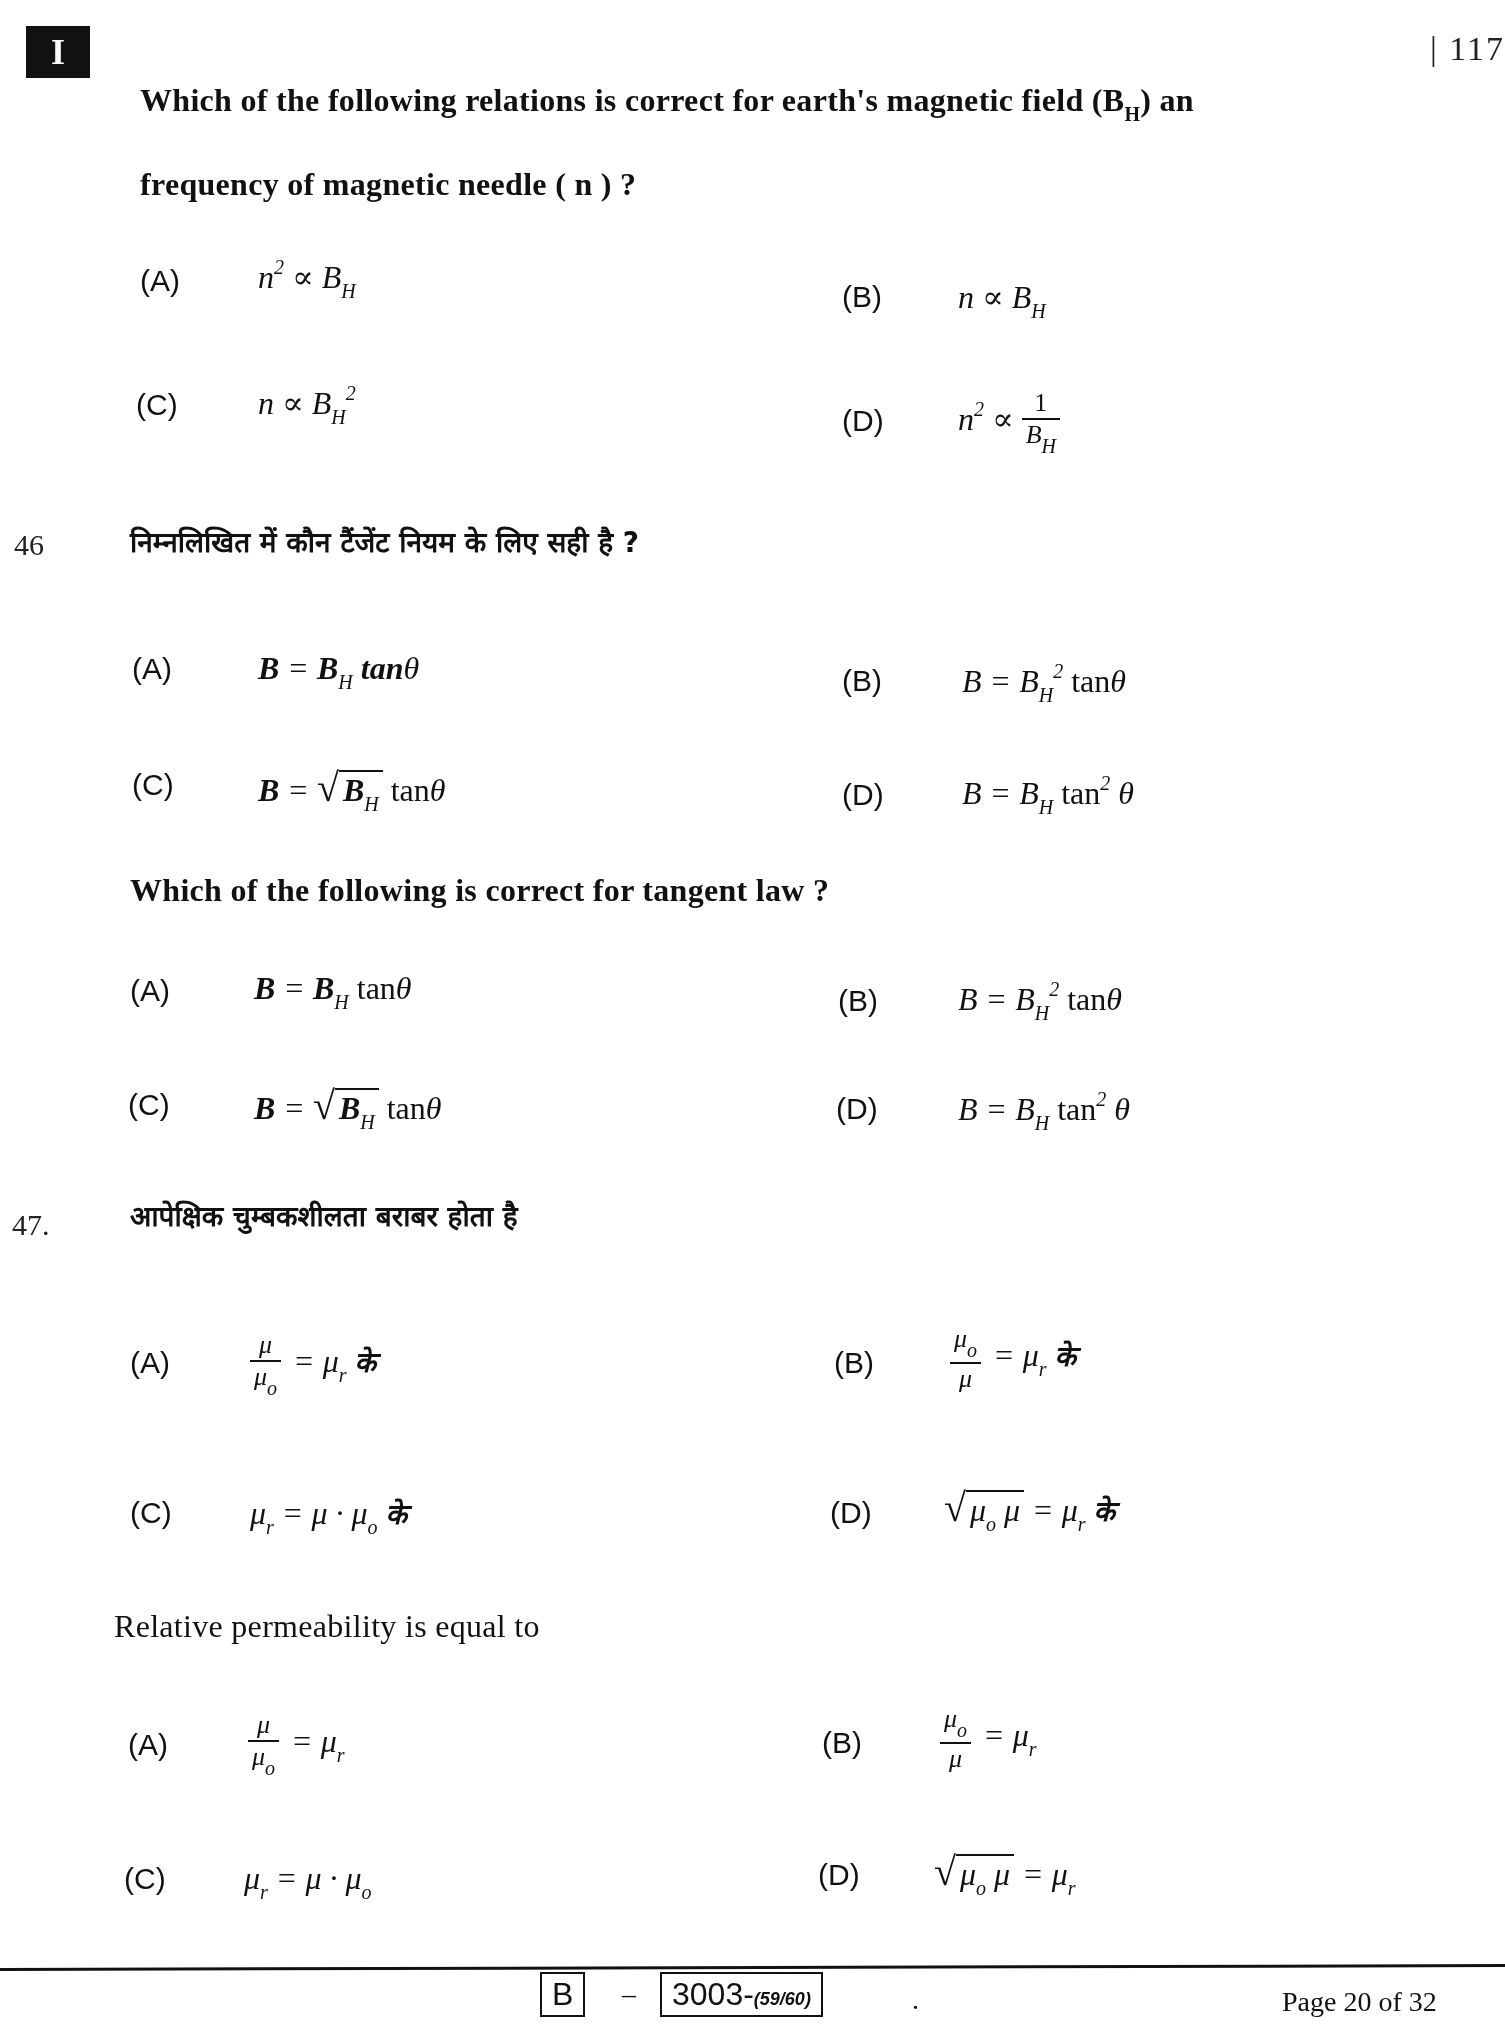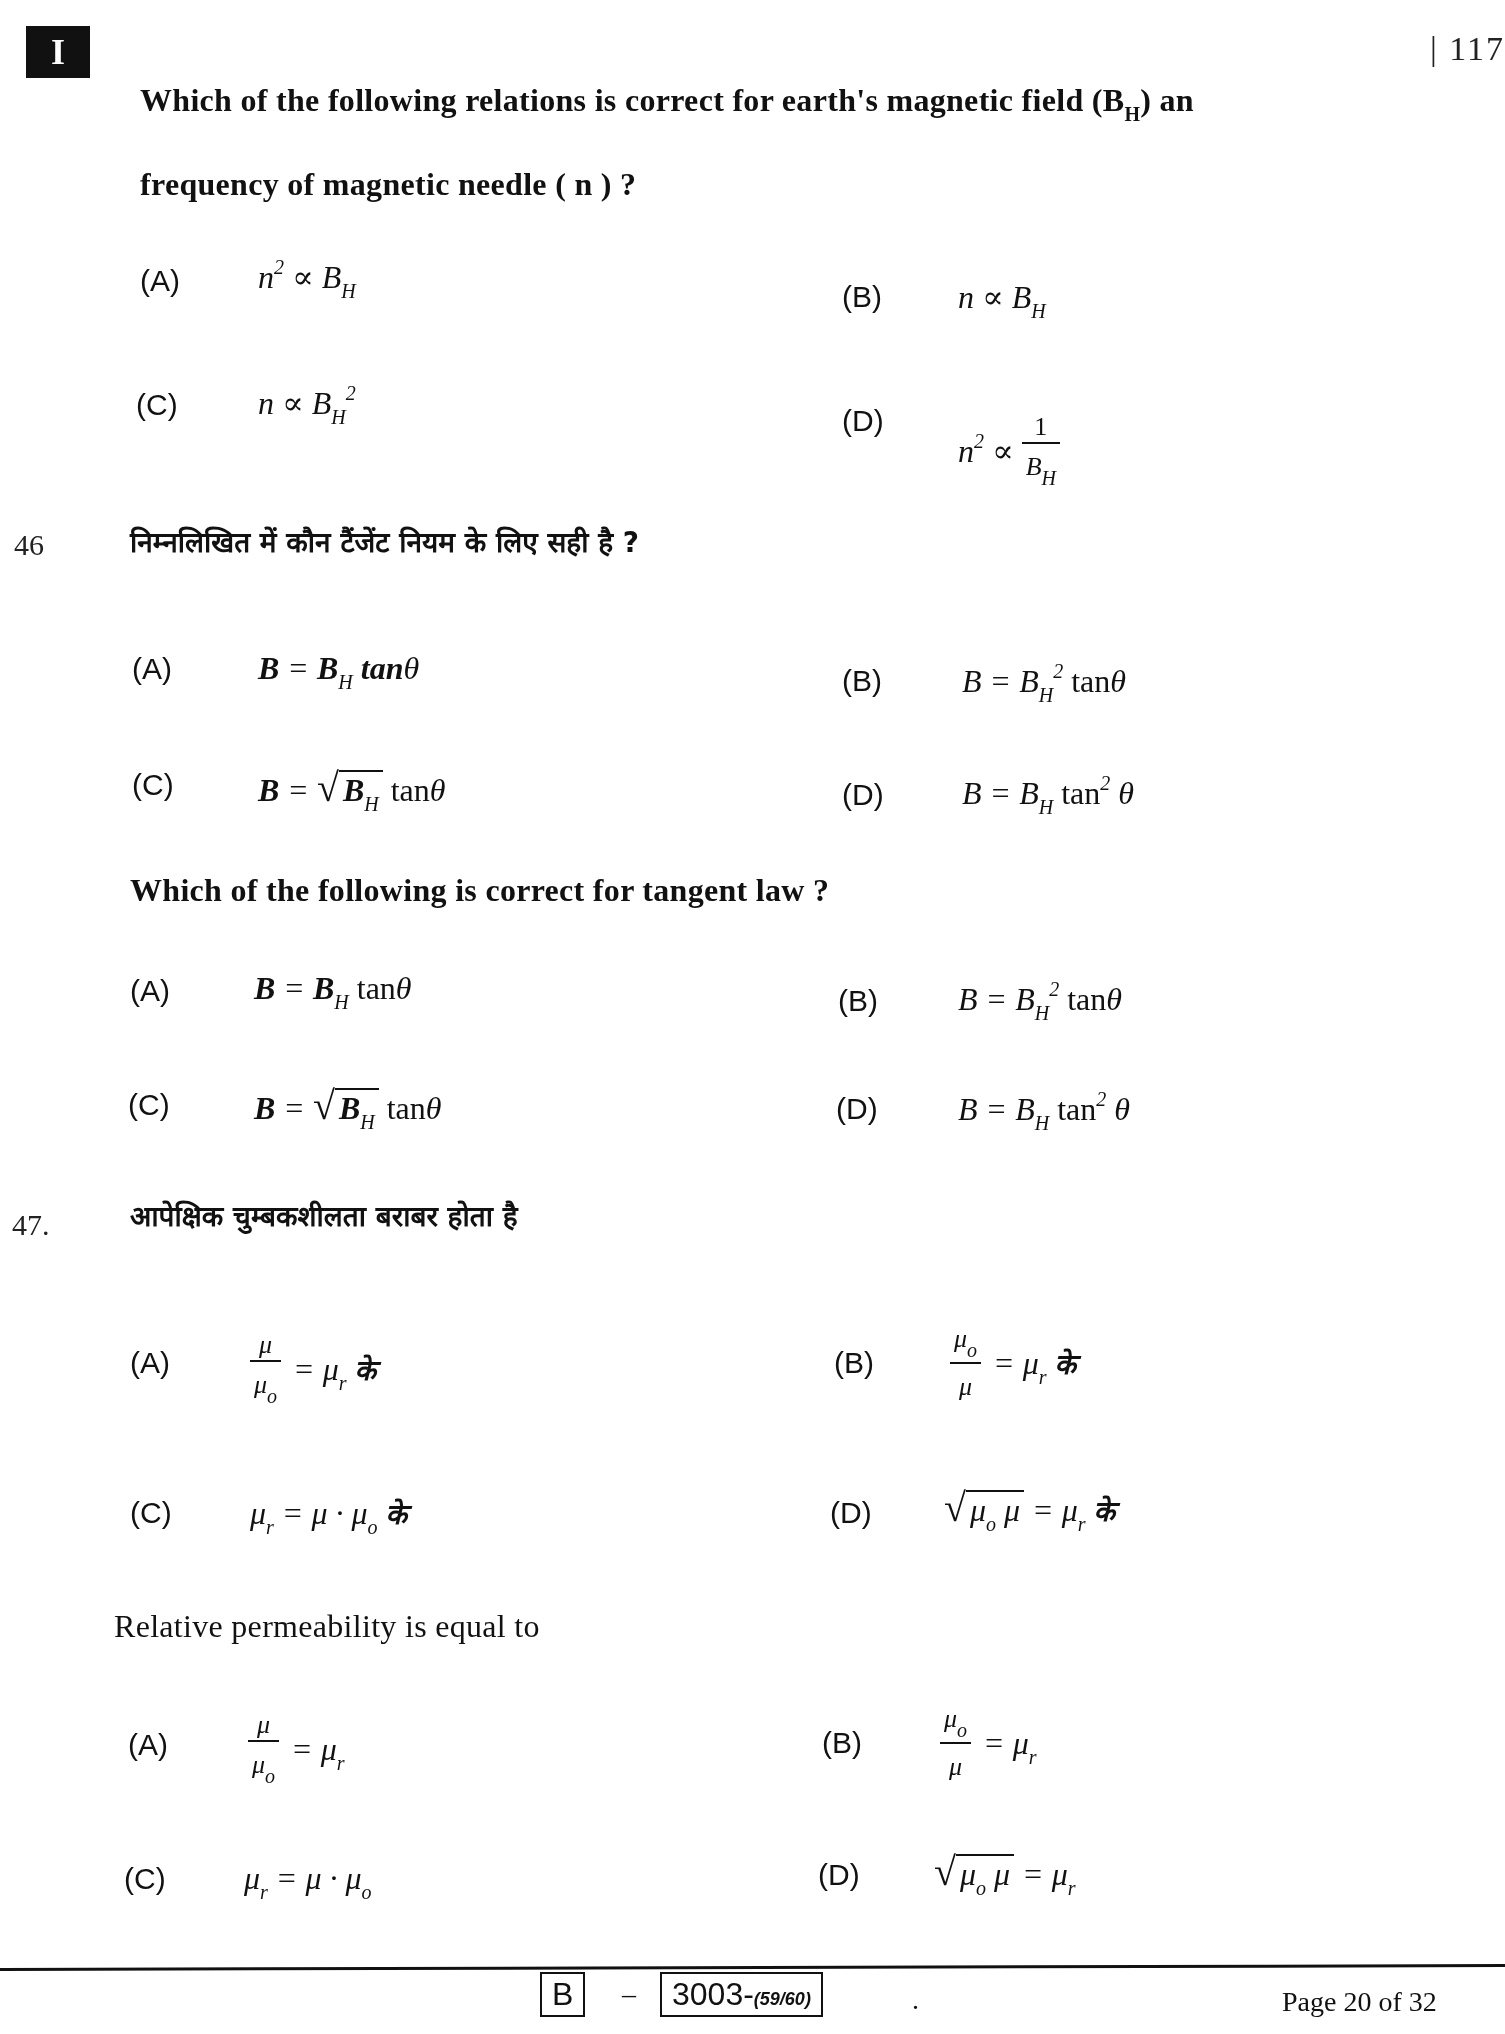--- a/index.html
+++ b/index.html
@@ -17,21 +17,21 @@
   .qnum { font-size: 30px; color: #222; }
   .hindi { font-family: "DejaVu Sans", sans-serif; font-size: 28px; font-weight: bold; white-space: nowrap; }
   .opt-label { font-size: 30px; font-family: "Liberation Sans", sans-serif; }
   .math { font-size: 32px; font-style: italic; white-space: nowrap; }
   .math b { font-style: italic; }
   .math .up { font-style: normal; }
   sub { font-size: 20px; vertical-align: -10px; }
   sup { font-size: 20px; vertical-align: 14px; }
   .frac { display: inline-block; vertical-align: middle; text-align: center; margin-right: 4px; }
   .frac .num { display: block; border-bottom: 2px solid #111; padding: 0 4px; font-size: 26px; }
-  .frac .den { display: block; font-size: 26px; padding: 8px 4px; }
+  .frac .den { display: block; font-size: 26px; padding: 0 4px; }
   .sqrt { display: inline-block; }
   .sqrt .rad { font-style: normal; font-size: 40px; }
   .sqrt .under { border-top: 2px solid #111; padding: 0 4px; }
   .footer-line { left: 0; top: 1966px; width: 1505px; height: 3px; background: #111; transform: rotate(-0.15deg); }
   .footer-box { border: 2px solid #111; font-family: "Liberation Sans", sans-serif; font-size: 32px; padding: 2px 10px; }
   .footer-box small { font-size: 18px; font-weight: bold; font-style: italic; }
   .footer-page { font-family: "Liberation Serif", serif; font-size: 28px; }
 </style>
 </head>
 <body>
@@ -44,21 +44,21 @@
 </div>
 <div class="abs qtext" style="left:140px; top:166px;">frequency of magnetic needle ( n ) ?</div>
 
 <div class="abs opt-label" style="left:140px; top:264px;">(A)</div>
 <div class="abs math" style="left:258px; top:256px;">n<sup>2</sup> ∝ B<sub>H</sub></div>
 <div class="abs opt-label" style="left:842px; top:280px;">(B)</div>
 <div class="abs math" style="left:958px; top:278px;">n ∝ B<sub>H</sub></div>
 <div class="abs opt-label" style="left:136px; top:388px;">(C)</div>
 <div class="abs math" style="left:258px; top:382px;">n ∝ B<sub>H</sub><sup>2</sup></div>
 <div class="abs opt-label" style="left:842px; top:404px;">(D)</div>
-<div class="abs math" style="left:958px; top:388px;margin-top:24px;">n<sup>2</sup> ∝ <span class="frac"><span class="num up">1</span><span class="den">B<sub>H</sub></span></span></div>
+<div class="abs math" style="left:958px; top:388px;">n<sup>2</sup> ∝ <span class="frac"><span class="num up">1</span><span class="den">B<sub>H</sub></span></span></div>
 
 <div class="abs qnum" style="left:14px; top:528px;">46</div>
 <div class="abs hindi" style="left:130px; top:522px;">निम्नलिखित में कौन टैंजेंट नियम के लिए सही है ?</div>
 
 <div class="abs opt-label" style="left:132px; top:652px;">(A)</div>
 <div class="abs math" style="left:258px; top:650px;"><b>B</b> = <b>B</b><sub>H</sub> <span class="up"><b>tan</b></span>θ</div>
 <div class="abs opt-label" style="left:842px; top:664px;">(B)</div>
 <div class="abs math" style="left:962px; top:660px;">B = B<sub>H</sub><sup>2</sup> <span class="up">tan</span>θ</div>
 <div class="abs opt-label" style="left:132px; top:768px;">(C)</div>
 <div class="abs math" style="left:258px; top:764px;"><b>B</b> = <span class="sqrt"><span class="rad">√</span><span class="under"><b>B</b><sub>H</sub></span></span> <span class="up">tan</span>θ</div>

